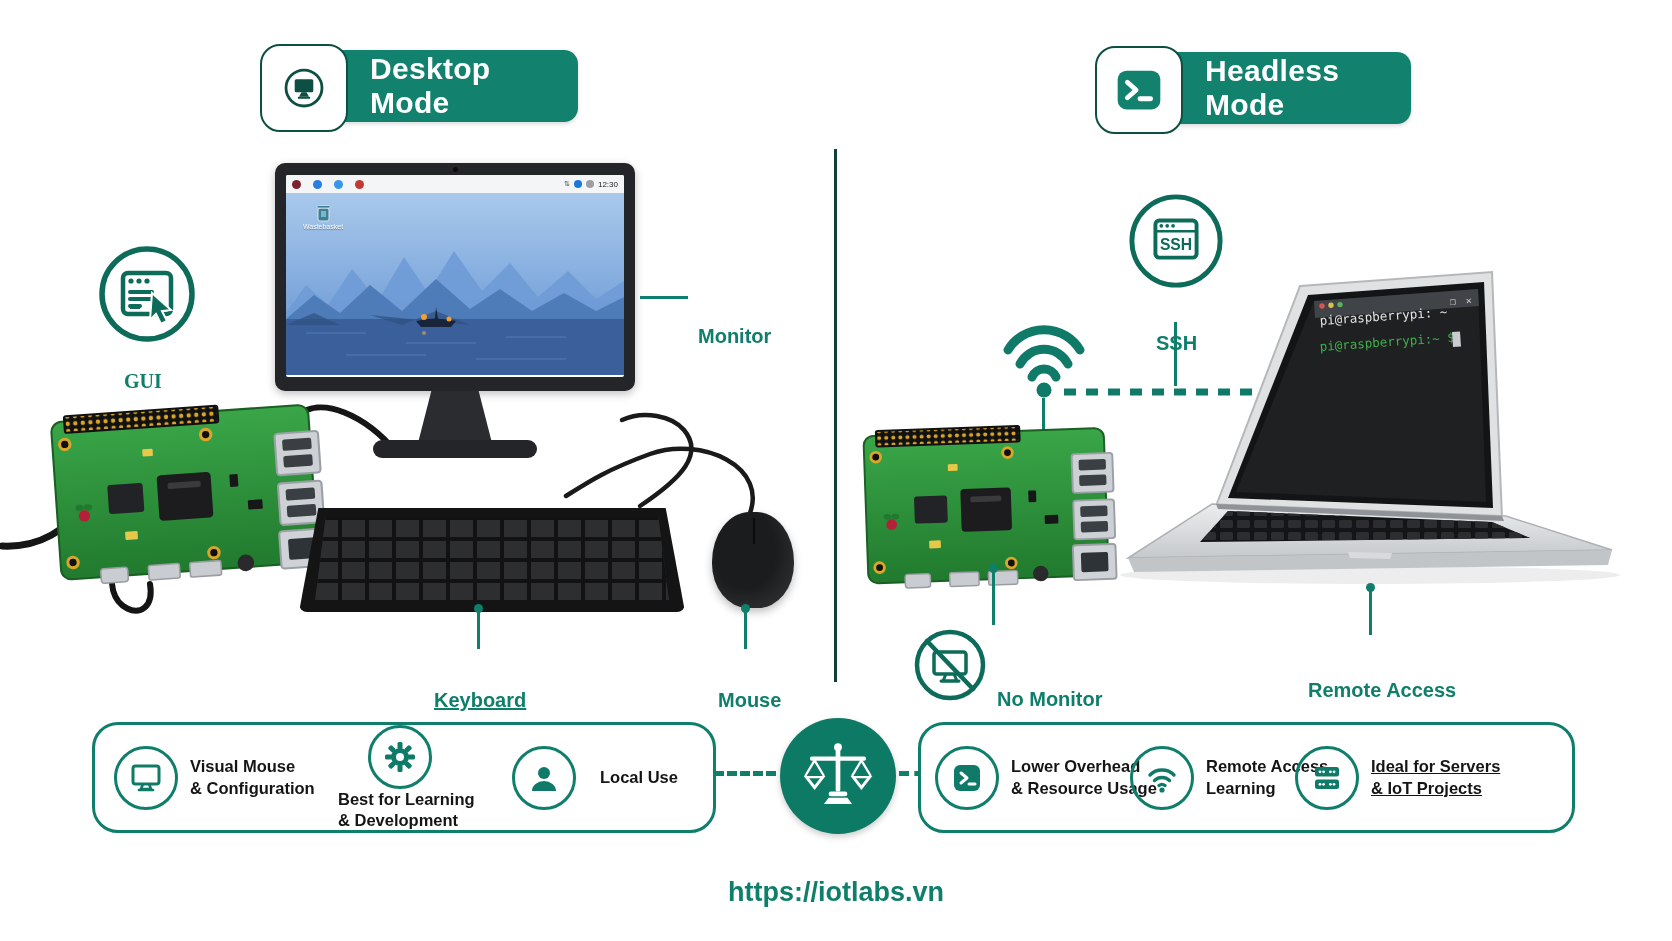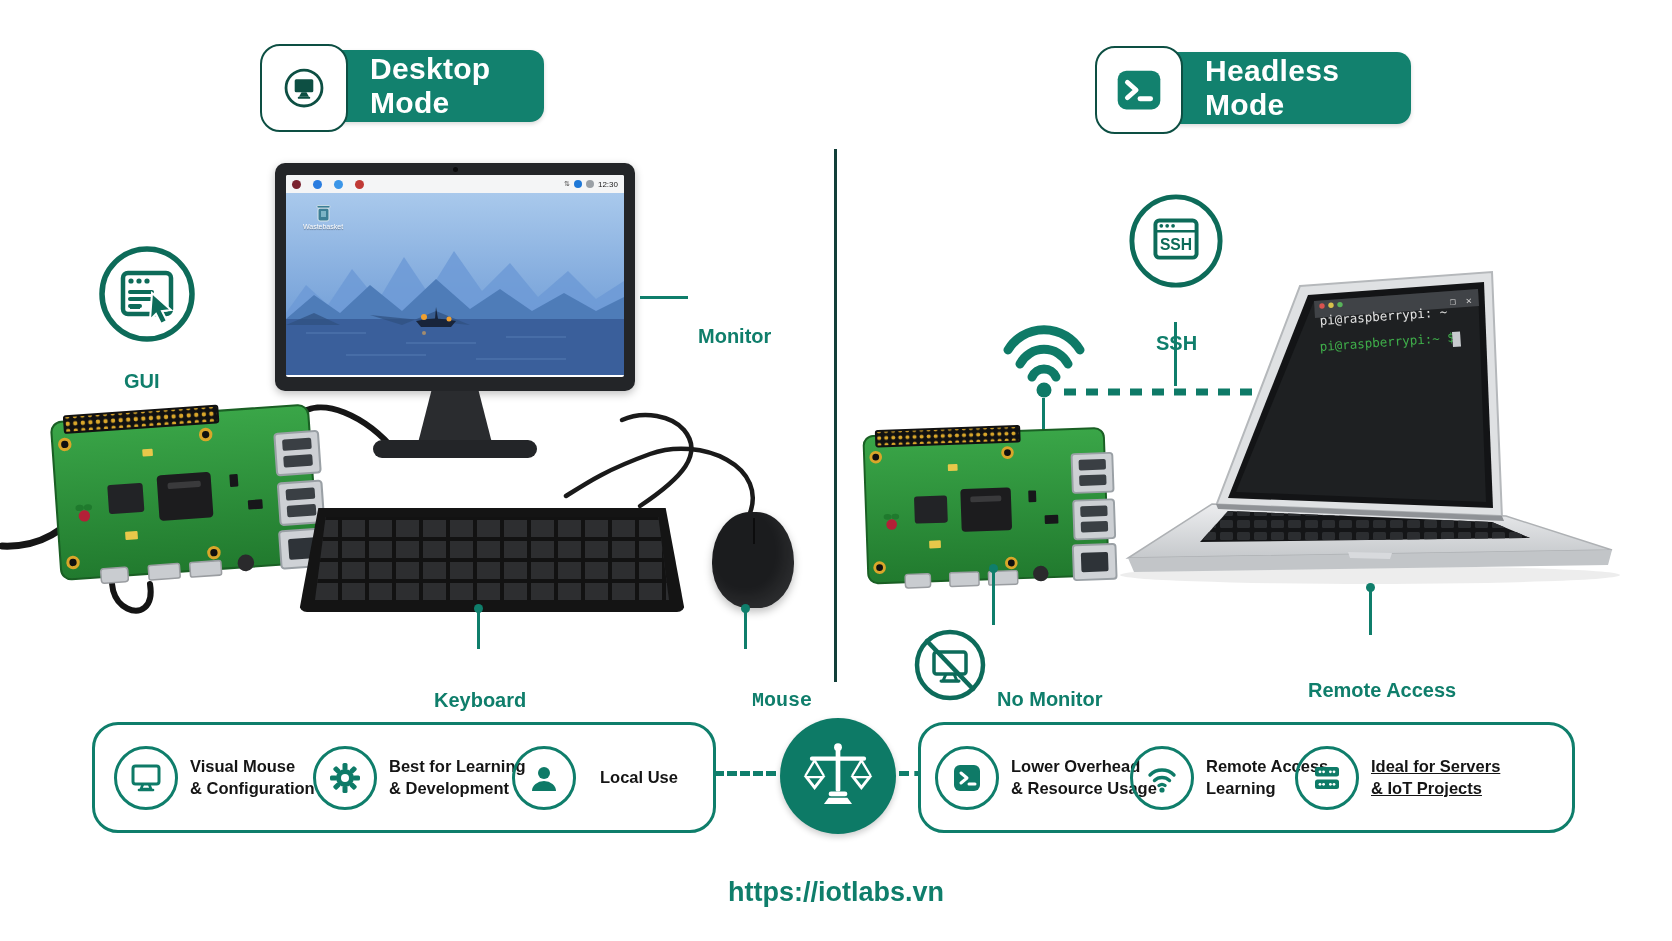--- a/index.html
+++ b/index.html
@@ -115,21 +115,21 @@
         <rect x="88" y="40" width="10" height="7" rx="1" fill="#e8c84a"></rect>
         <rect x="170" y="70" width="8" height="12" rx="1" fill="#17171a"></rect>
         <rect x="186" y="96" width="14" height="9" rx="1" fill="#17171a"></rect>
         <ellipse cx="24" cy="92" rx="4" ry="3" fill="#1f7a2d"></ellipse>
         <ellipse cx="32" cy="92" rx="4" ry="3" fill="#1f7a2d"></ellipse>
         <circle cx="28" cy="100" r="5.5" fill="#b32037"></circle>
       </symbol>
     </defs>
   </svg>
 
-  <div class="mode-badge" style="left:260px;top:46px;width:284px;">
+  <div class="mode-badge" style="left:260px;top:46px;width:318px;">
     <div class="badge-pill"></div>
     <div class="badge-tile">
       <svg width="62" height="62" viewBox="0 0 100 100">
         <circle cx="50" cy="50" r="29" fill="none" stroke="#0d4f43" stroke-width="4.5"></circle>
         <rect x="35" y="36" width="30" height="21" rx="2.5" fill="#0d4f43"></rect>
         <path d="M46 57 h8 l4 7 h-16 z" fill="#0d4f43"></path>
         <rect x="40" y="64" width="20" height="3.5" rx="1.5" fill="#0d4f43"></rect>
       </svg>
     </div>
     <div class="badge-text">Desktop Mode</div>
@@ -138,21 +138,21 @@
   <svg class="abs" style="left:97px;top:244px;" width="100" height="100" viewBox="0 0 100 100">
     <circle cx="50" cy="50" r="45" fill="none" stroke="#0d6b59" stroke-width="5.5"></circle>
     <rect x="26" y="29" width="48" height="41" rx="5" fill="none" stroke="#0d6b59" stroke-width="4.5"></rect>
     <circle cx="34" cy="37" r="2.6" fill="#0d6b59"></circle>
       <circle cx="42" cy="37" r="2.6" fill="#0d6b59"></circle>
       <circle cx="50" cy="37" r="2.6" fill="#0d6b59"></circle>
     <path d="M33 48 h22 M33 55 h22 M33 62 h10" stroke="#0d6b59" stroke-width="4" stroke-linecap="round" fill="none"></path>
     <rect x="33" y="60" width="10" height="5" fill="#0d6b59"></rect>
     <path d="M55 49 L74 66 L65 67 L70 77 L64 80 L59 70 L53 76 Z" fill="#0d6b59" stroke="#fff" stroke-width="2"></path>
   </svg>
-  <div class="tlabel" style="left:124px;top:331px;">GUI</div>
+  <div class="tlabel" style="left:124px;top:331px;font-family:Liberation Serif, serif;">GUI</div>
 
   <svg class="abs" style="left:0;top:360px;" width="820" height="300">
     <path d="M295 58 C 320 32, 368 58, 396 92" stroke="#161616" stroke-width="6" fill="none" stroke-linecap="round"></path>
     <path d="M2 186 C 44 188, 66 166, 80 152" stroke="#161616" stroke-width="7" fill="none" stroke-linecap="round"></path>
     <rect x="58" y="158" width="30" height="15" rx="4" fill="#0e0e0e" transform="rotate(-28 73 165)"></rect>
     <path d="M118 198 C 92 250, 158 272, 150 224" stroke="#141414" stroke-width="6" fill="none" stroke-linecap="round"></path>
     <path d="M748 158 C 772 106, 700 76, 650 94 C 606 110, 588 122, 566 136" stroke="#1a1a1a" stroke-width="4.5" fill="none" stroke-linecap="round"></path>
     <path d="M640 146 C 682 118, 704 94, 684 70 C 672 56, 644 50, 622 60" stroke="#1a1a1a" stroke-width="4.5" fill="none" stroke-linecap="round"></path>
   </svg>
 
@@ -204,28 +204,28 @@
 
   <svg class="abs" style="left:54px;top:404px;width:270px;height:180px;transform:rotate(-4deg);" viewBox="0 0 260 172">
     <use href="#pi-board"></use>
   </svg>
 
   <div class="keyboard">
     <div class="keys"></div>
   </div>
   <div class="cdot" style="left:474px;top:604px;"></div>
   <div class="vline" style="left:477px;top:611px;height:38px;"></div>
-  <div class="tlabel" style="left:434px;top:650px;">Keyboard</div>
+  <div class="tlabel" style="left:434px;top:650px;text-decoration:underline;">Keyboard</div>
 
   <div class="mouse">
       <div class="split"></div>
     </div>
   <div class="cdot" style="left:741px;top:604px;"></div>
   <div class="vline" style="left:744px;top:611px;height:38px;"></div>
-  <div class="tlabel" style="left:752px;top:650px;font-family:Liberation Mono, monospace;">Mouse</div>
+  <div class="tlabel" style="left:718px;top:650px;">Mouse</div>
 
   <div class="divider"></div>
 
   <div class="mode-badge" style="left:1095px;top:48px;width:316px;">
     <div class="badge-pill"></div>
     <div class="badge-tile">
       <svg width="62" height="62" viewBox="0 0 64 64">
         <rect x="10" y="12" width="44" height="40" rx="9" fill="#12816e"></rect>
         <path d="M20 24 l9 8 -9 8" stroke="#fff" stroke-width="5" fill="none" stroke-linecap="round" stroke-linejoin="round"></path>
         <path d="M33 41 h11" stroke="#fff" stroke-width="5" stroke-linecap="round"></path>
@@ -307,21 +307,21 @@
           <rect x="3" y="4" width="26" height="18" rx="2.5" fill="none" stroke="#0e7a67" stroke-width="3"></rect>
           <path d="M13 22 l-2 5 h10 l-2 -5" fill="none" stroke="#0e7a67" stroke-width="2.6"></path>
           <path d="M9 28 h14" stroke="#0e7a67" stroke-width="2.6" stroke-linecap="round"></path>
         </svg>
       </div>
       <div class="cmp-text">
         <div>Visual Mouse</div>
         <div class="l2">&amp; Configuration</div>
       </div>
     </div>
-    <div class="cmp-item" style="left:218px;">
+    <div class="cmp-item" style="left:231px;flex-direction:column;">
       <div class="cmp-icon">
         <svg width="32" height="32" viewBox="0 0 32 32">
           <g fill="#0e7a67">
             <circle cx="16" cy="16" r="9"></circle>
             <g>
               <rect x="13.5" y="1" width="5" height="7" rx="1.5"></rect>
               <rect x="13.5" y="24" width="5" height="7" rx="1.5"></rect>
               <rect x="1" y="13.5" width="7" height="5" rx="1.5"></rect>
               <rect x="24" y="13.5" width="7" height="5" rx="1.5"></rect>
               <rect x="13.5" y="1" width="5" height="7" rx="1.5" transform="rotate(45 16 16)"></rect>

